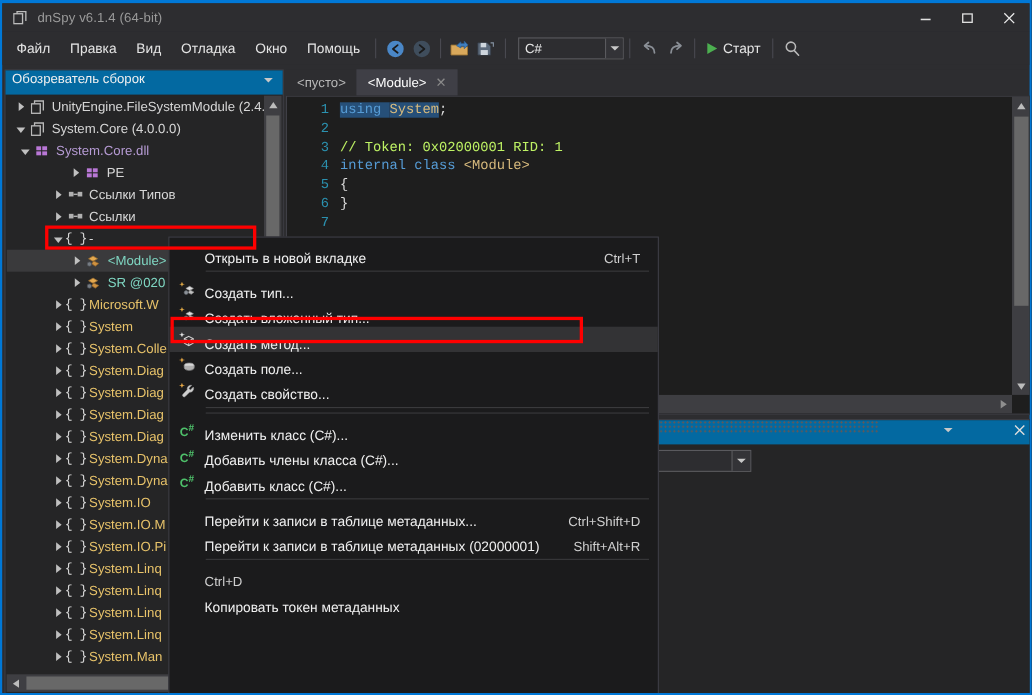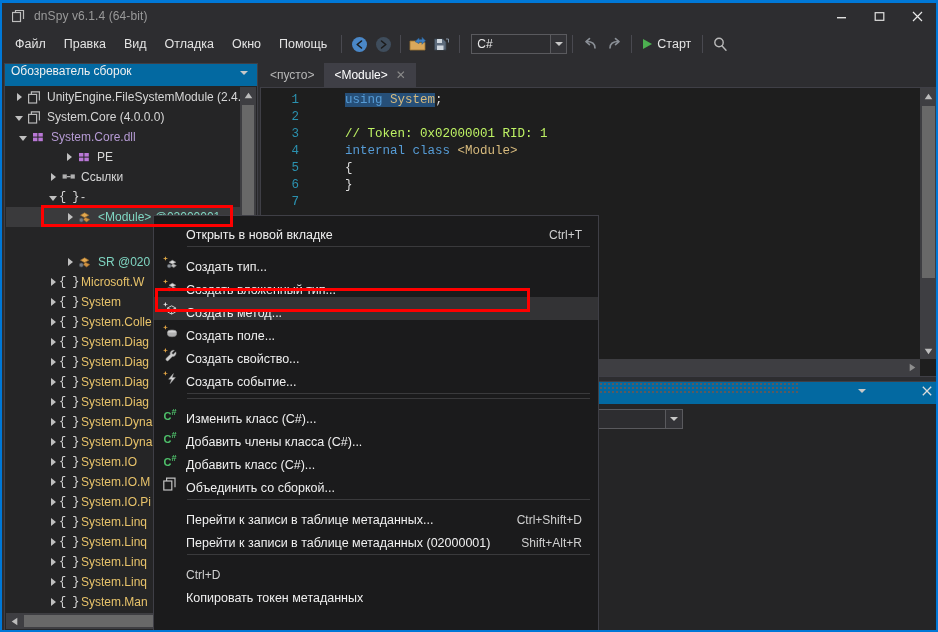--- a/index.html
+++ b/index.html
@@ -183,21 +183,21 @@
     position: absolute; left: 0; top: 0; right: 17px; bottom: 17px;
     background: #1e1e1e;
     font-family: "Liberation Mono", monospace; font-size: 12.5px;
     padding-top: 3px;
   }
   .cline { height: 17px; display: flex; align-items: center; }
   .lno {
     width: 46px; text-align: right; padding-right: 8px;
     color: #2b91af; flex: 0 0 46px;
   }
-  .ctext { padding-left: 2px; white-space: pre; margin-left: 36px; }
+  .ctext { padding-left: 2px; white-space: pre; }
   .k-key  { color: #569cd6; }
   .k-type { color: #d7ba7d; }
   .k-cmt  { color: #bef264; }
   .k-txt  { color: #dcdcdc; }
   .k-sel  { background: #264f78; }
   .ed-vscroll {
     position: absolute; right: 0; top: 0; width: 17px; bottom: 17px;
     background: #3e3e42;
   }
   .ed-vthumb {
@@ -443,20 +443,33 @@
           <div class="expander">
             <div class="tri-r"></div>
           </div>
           <div class="ticon">
             <svg width="14" height="10" viewBox="0 0 14 10">
               <rect x="0.6" y="2.4" width="4.2" height="4.2" fill="#b0b0b0"></rect>
               <rect x="8.6" y="2.4" width="4.2" height="4.2" fill="#b0b0b0"></rect>
               <rect x="4.8" y="4" width="3.8" height="1.3" fill="#b0b0b0"></rect>
             </svg>
           </div>
+          <div class="tlabel c-asm">Ссылки Типов</div>
+        </div>
+        <div class="tree-row" style="padding-left: 40px;">
+          <div class="expander">
+            <div class="tri-r"></div>
+          </div>
+          <div class="ticon">
+            <svg width="14" height="10" viewBox="0 0 14 10">
+              <rect x="0.6" y="2.4" width="4.2" height="4.2" fill="#b0b0b0"></rect>
+              <rect x="8.6" y="2.4" width="4.2" height="4.2" fill="#b0b0b0"></rect>
+              <rect x="4.8" y="4" width="3.8" height="1.3" fill="#b0b0b0"></rect>
+            </svg>
+          </div>
           <div class="tlabel c-asm">Ссылки</div>
         </div>
         <div class="tree-row" style="padding-left: 40px;">
           <div class="expander">
             <div class="tri-d"></div>
           </div>
           <div class="ticon">
             <span style="font-family:'Liberation Mono',monospace;font-size:12px;color:#d6d6d6;letter-spacing:-0.5px">{ }</span>
           </div>
           <div class="tlabel c-asm">-</div>
@@ -467,21 +480,21 @@
           </div>
           <div class="ticon">
             <svg width="16" height="13" viewBox="0 0 16 13">
               <path d="M2.5 4.2 L6.6 1.8 L10.7 4.2 L6.6 6.6 Z" fill="#e3a84f" stroke="#9c6f31" stroke-width="0.7"></path>
               <path d="M7.2 6.2 L11.8 8.6 L8.6 11 L5.4 8.8 Z" fill="#cf9140" stroke="#8a6029" stroke-width="0.7"></path>
               <circle cx="3.3" cy="9.1" r="2" fill="#767c83" stroke="#4b5057" stroke-width="0.6"></circle>
             </svg>
           </div>
           <div class="tlabel c-type">&lt;Module&gt; @02000001</div>
         </div>
-        <div class="tree-row" style="padding-left: 57px; margin-top: 25px;">
+        <div class="tree-row" style="padding-left: 57px;">
           <div class="expander">
             <div class="tri-r"></div>
           </div>
           <div class="ticon">
             <svg width="16" height="13" viewBox="0 0 16 13">
               <path d="M2.5 4.2 L6.6 1.8 L10.7 4.2 L6.6 6.6 Z" fill="#e3a84f" stroke="#9c6f31" stroke-width="0.7"></path>
               <path d="M7.2 6.2 L11.8 8.6 L8.6 11 L5.4 8.8 Z" fill="#cf9140" stroke="#8a6029" stroke-width="0.7"></path>
               <circle cx="3.3" cy="9.1" r="2" fill="#767c83" stroke="#4b5057" stroke-width="0.6"></circle>
             </svg>
           </div>
@@ -831,30 +844,20 @@
       <div class="mi">
         <span class="mico">
           <svg width="17" height="15" viewBox="0 0 17 15">
             <path d="M3.4 1.0 L4.2 2.9 L6.2 3.3 L4.2 3.8 L3.4 5.7 L2.6 3.8 L0.7 3.3 L2.6 2.9 Z" fill="#e4a645"></path>
             <path d="M13.8 4.8 L11.1 7.5 L9.6 6 L12.3 3.3 A3.4 3.4 0 0 0 8.2 7.4 L4.5 11.1 A1.5 1.5 0 1 0 6.6 13.2 L10.3 9.5 A3.4 3.4 0 0 0 13.8 4.8 Z" fill="#cfcfcf" stroke="#9a9a9a" stroke-width="0.5"></path>
           </svg>
         </span>
         <span class="mtext">Создать свойство...</span>
         <span class="mkey"></span>
       </div>
-      <div class="mi">
-        <span class="mico">
-          <svg width="17" height="15" viewBox="0 0 17 15">
-            <path d="M3.4 1.0 L4.2 2.9 L6.2 3.3 L4.2 3.8 L3.4 5.7 L2.6 3.8 L0.7 3.3 L2.6 2.9 Z" fill="#e4a645"></path>
-            <path d="M11.4 3.6 L6.6 9.2 H9.6 L8.2 13.6 L13.4 7.6 H10.2 Z" fill="#d8d8d8" stroke="#9a9a9a" stroke-width="0.5"></path>
-          </svg>
-        </span>
-        <span class="mtext">Создать событие...</span>
-        <span class="mkey"></span>
-      </div>
       <div class="msep"></div>
       <div class="msep"></div>
       <div class="mi">
         <span class="mico">
           <span class="cs-ico">C<sup>#</sup></span>
         </span>
         <span class="mtext">Изменить класс (C#)...</span>
         <span class="mkey"></span>
       </div>
       <div class="mi">
@@ -864,30 +867,20 @@
         <span class="mtext">Добавить члены класса (C#)...</span>
         <span class="mkey"></span>
       </div>
       <div class="mi">
         <span class="mico">
           <span class="cs-ico">C<sup>#</sup></span>
         </span>
         <span class="mtext">Добавить класс (C#)...</span>
         <span class="mkey"></span>
       </div>
-      <div class="mi">
-        <span class="mico">
-          <svg width="15" height="14" viewBox="0 0 15 14">
-            <rect x="0.8" y="4" width="8" height="9" fill="none" stroke="#c2c2c2" stroke-width="1.2"></rect>
-            <path d="M3.6 4 V1.2 H12 V10.2" fill="none" stroke="#c2c2c2" stroke-width="1.2"></path>
-          </svg>
-        </span>
-        <span class="mtext">Объединить со сборкой...</span>
-        <span class="mkey"></span>
-      </div>
       <div class="msep"></div>
       <div class="mi">
         <span class="mico"></span>
         <span class="mtext">Перейти к записи в таблице метаданных...</span>
         <span class="mkey">Ctrl+Shift+D</span>
       </div>
       <div class="mi">
         <span class="mico"></span>
         <span class="mtext">Перейти к записи в таблице метаданных (02000001)</span>
         <span class="mkey">Shift+Alt+R</span>

